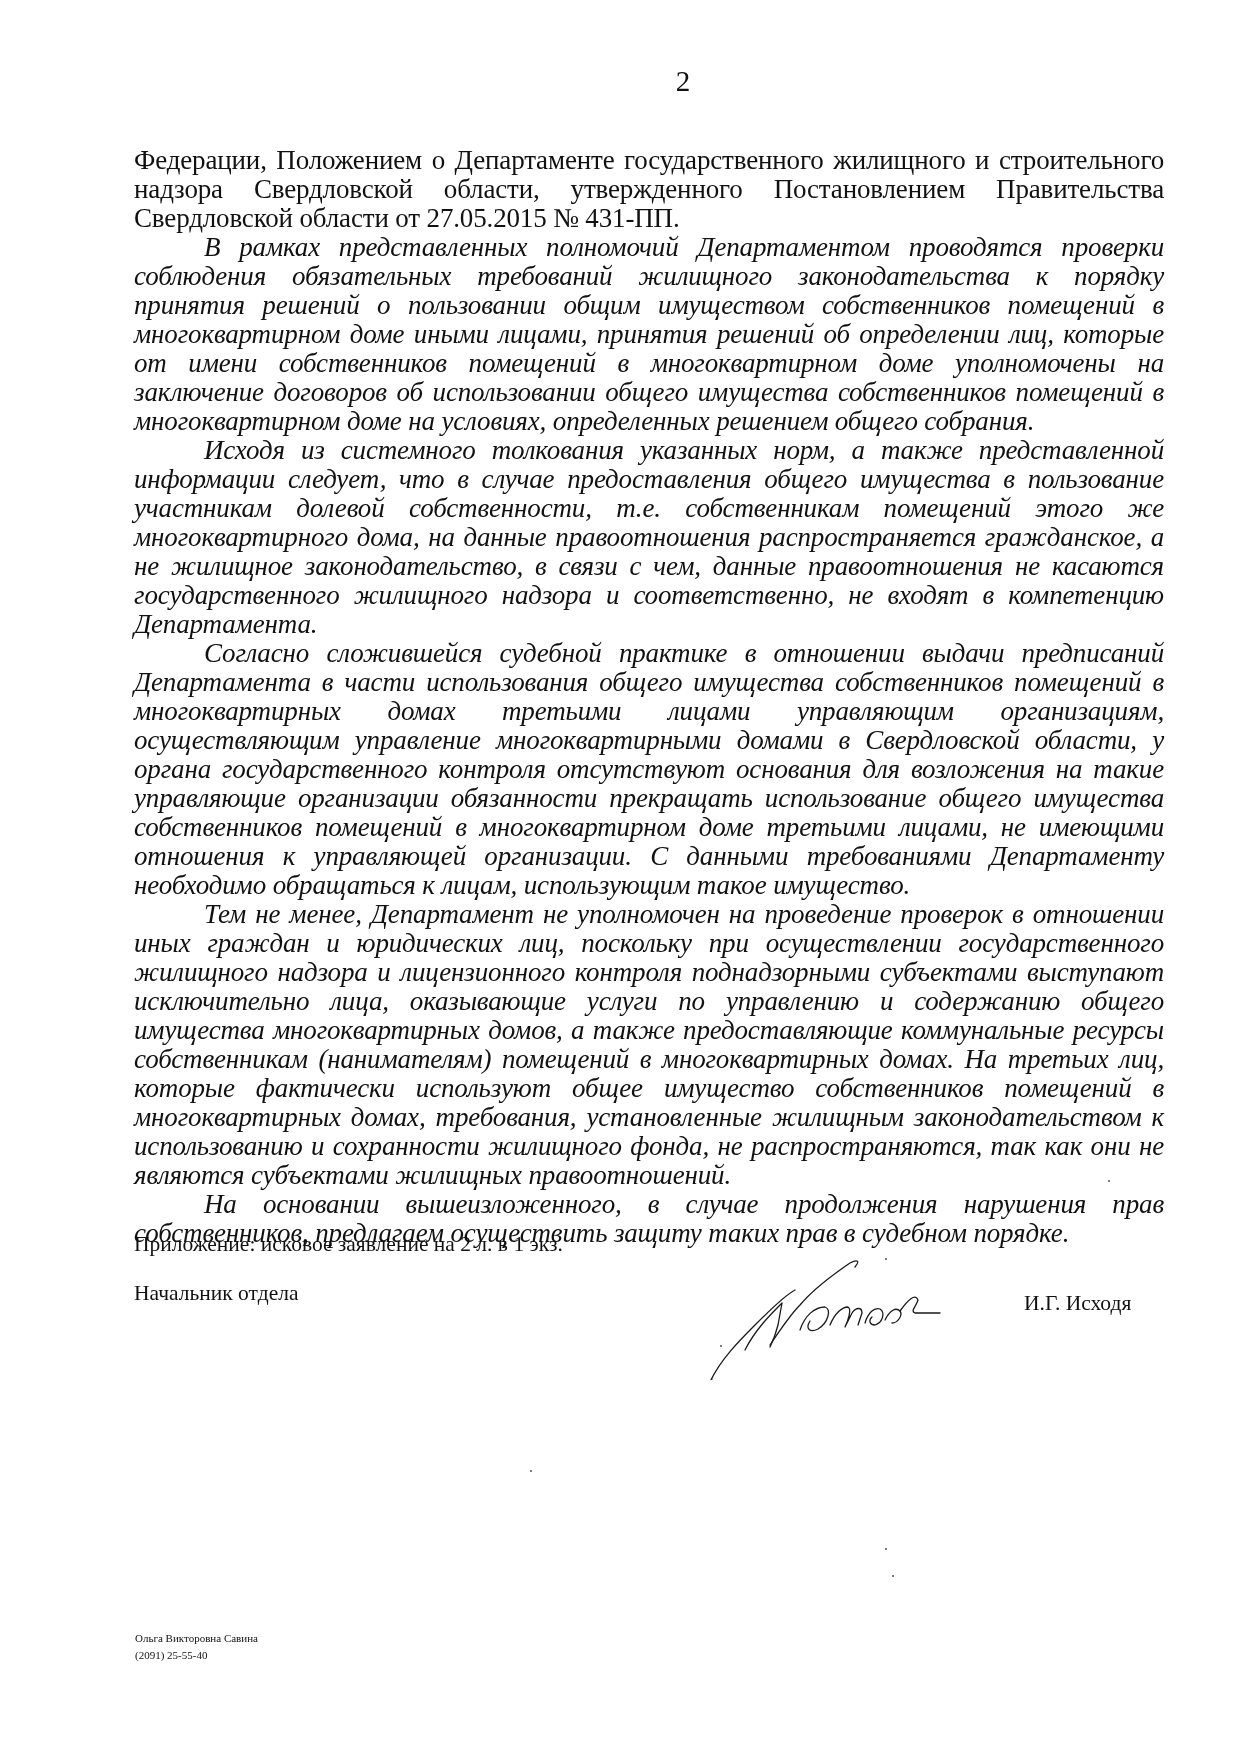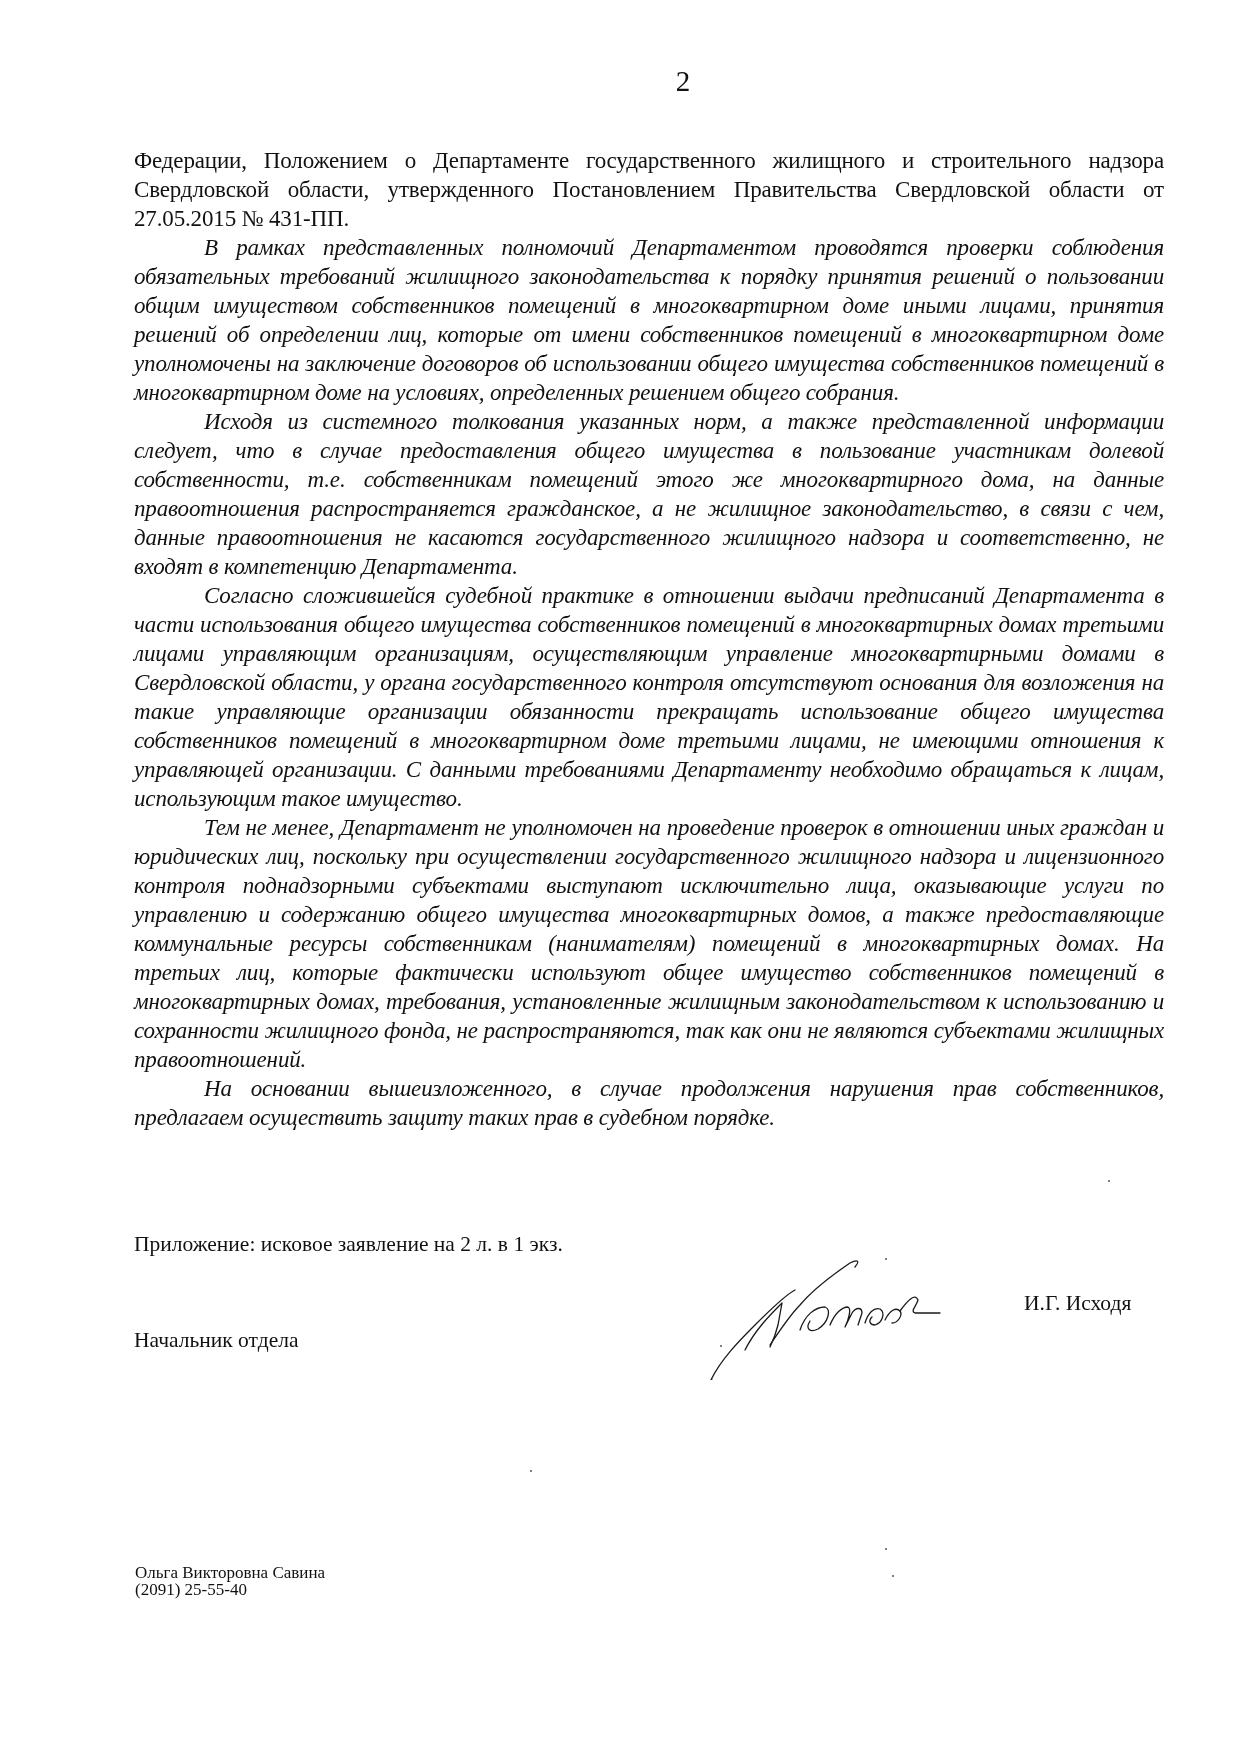--- a/index.html
+++ b/index.html
@@ -8,43 +8,43 @@
     position: absolute; left: 0; top: 0; width: 1240px; height: 1753px;
     background: #ffffff; color: #111111;
     font-family: "Liberation Serif", "DejaVu Serif", serif;
   }
   .page-number {
     position: absolute; left: 668px; top: 66px; width: 30px; text-align: center;
     font-size: 29px; line-height: 30px;
   }
   .body-text {
     position: absolute; left: 134px; top: 146px; width: 1030px;
-    font-size: 23px; line-height: 29px; text-align: justify;
+    font-size: 27px; line-height: 29px; text-align: justify;
     letter-spacing: -0.15px;
   }
   .body-text p { margin: 0; }
   .body-text p.indent { text-indent: 70px; font-style: italic; }
   .attachment {
     position: absolute; left: 134px; top: 1203px;
     font-size: 21.5px; line-height: 29px; margin-top: 27px;
   }
   .position-title {
-    position: absolute; left: 134px; top: 1326px;
+    position: absolute; left: 134px; top: 1279px;
     font-size: 21.5px; line-height: 29px;
   }
   .signer-name {
     position: absolute; left: 1024px; top: 1289px;
     font-size: 21.5px; line-height: 29px;
   }
   .signature {
     position: absolute; left: 700px; top: 1245px; width: 260px; height: 135px;
   }
   .contact {
-    position: absolute; left: 135px; top: 1564px;
-    font-size: 17px; line-height: 17px;
+    position: absolute; left: 135px; top: 1630px;
+    font-size: 11px; line-height: 17px;
   }
   .speck { position: absolute; width: 2px; height: 2px; background: #555; border-radius: 1px; }
 </style>
 </head>
 <body>
 
 <div class="page">
 
   <div class="page-number">2</div>
 

